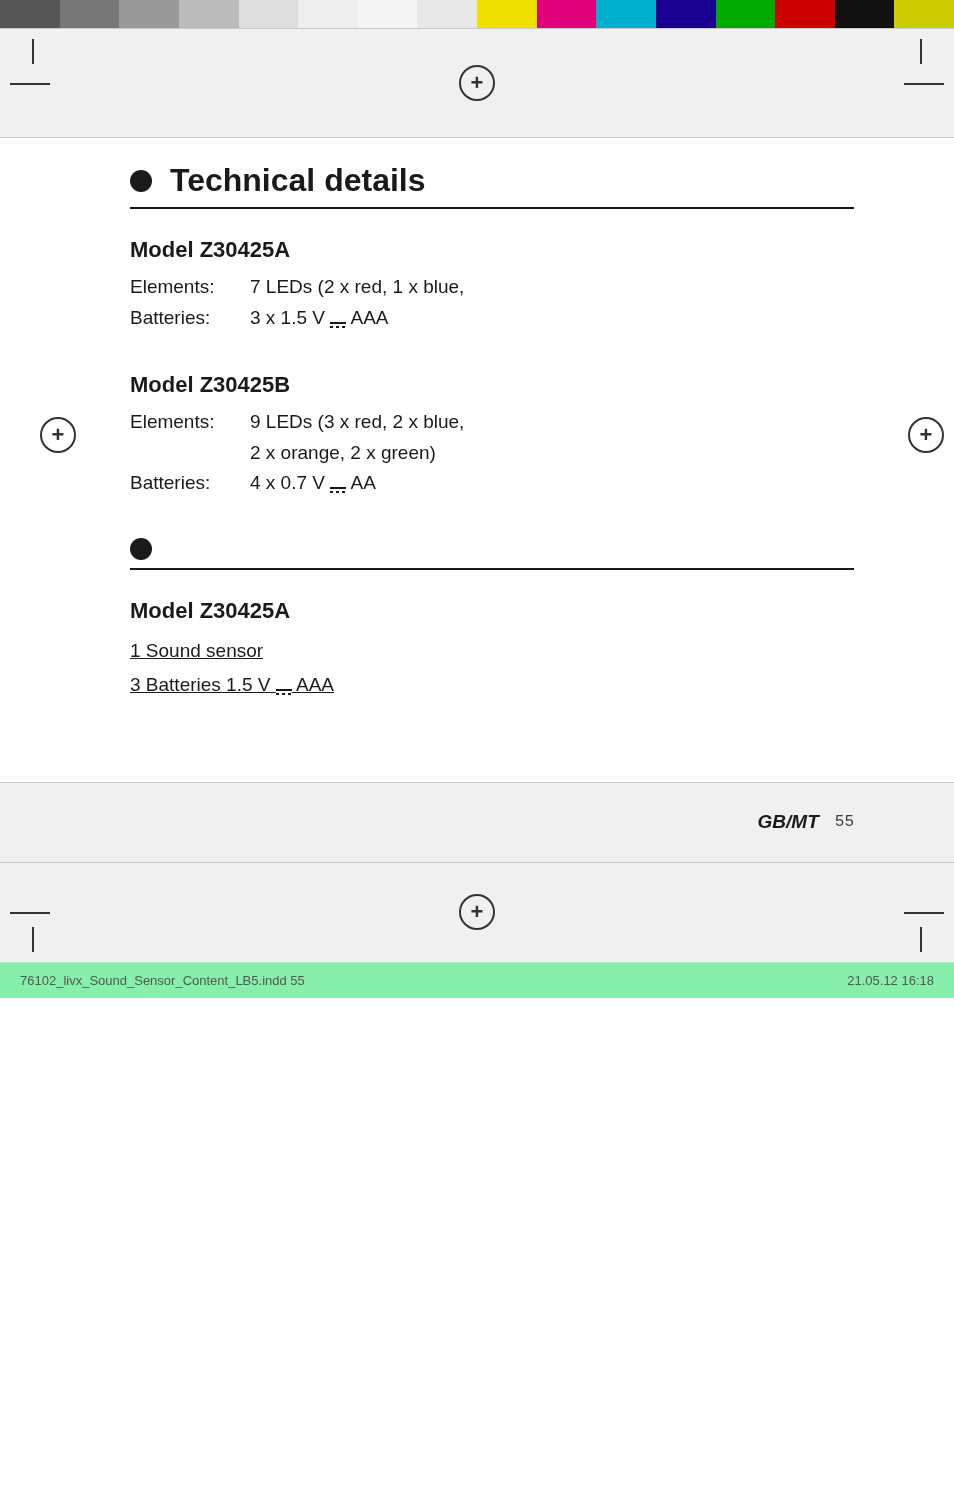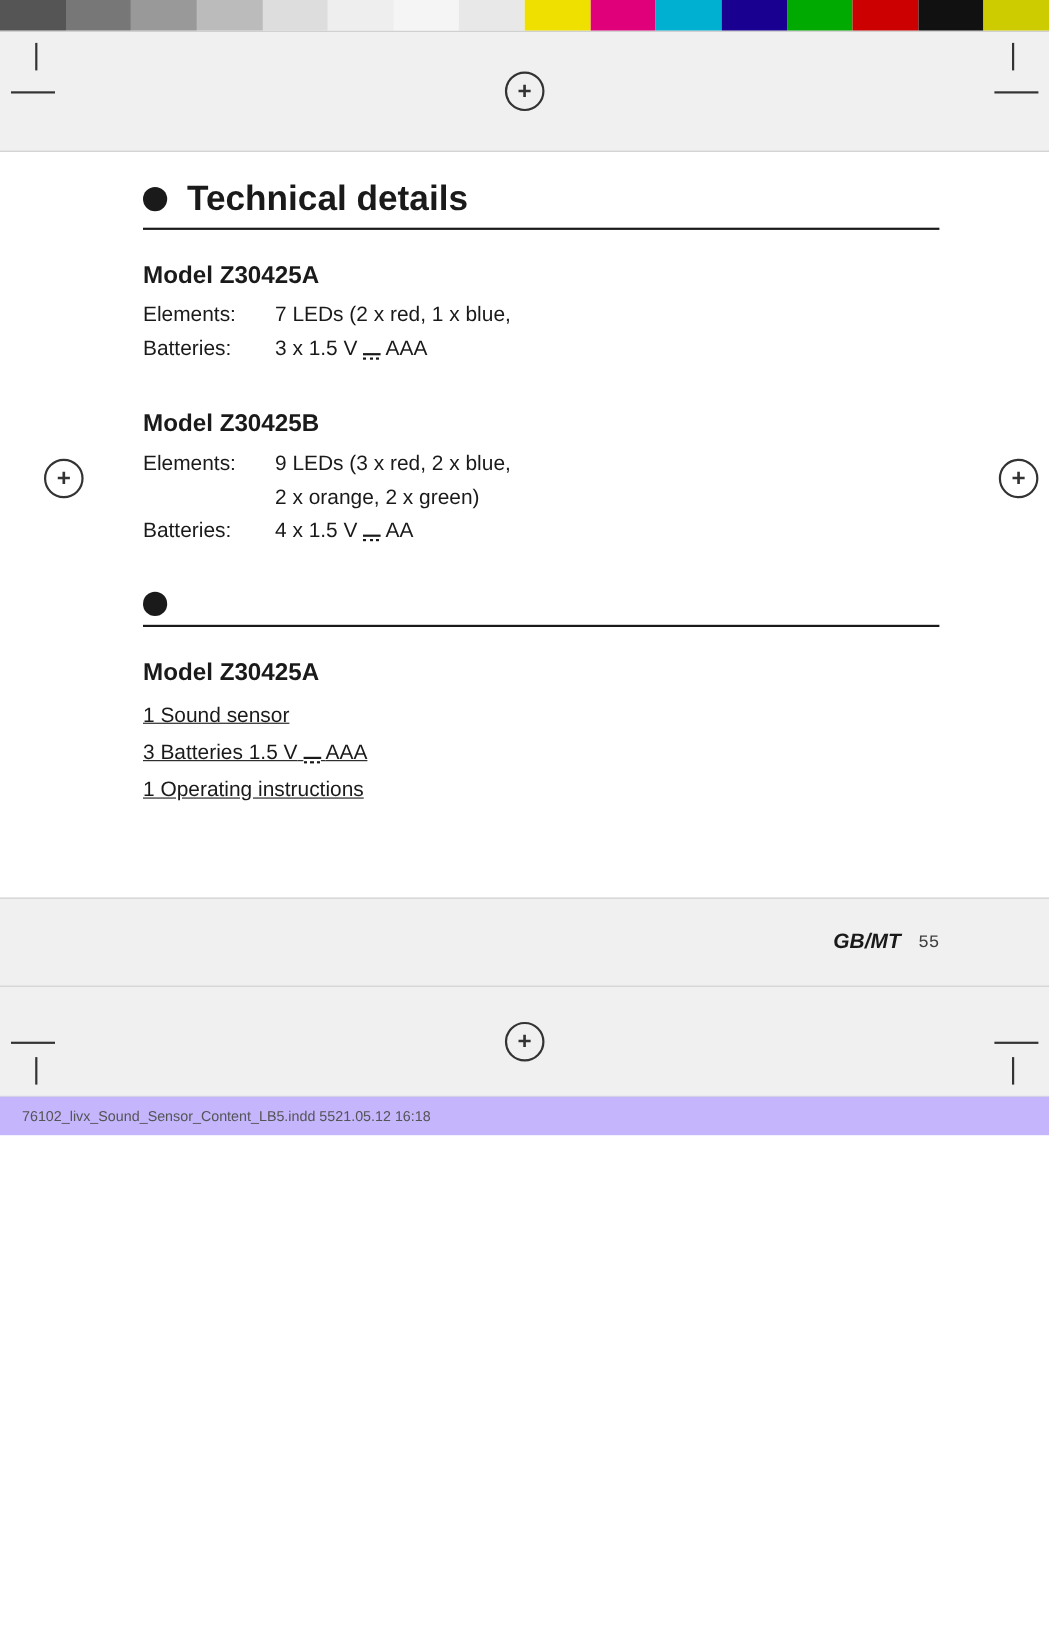--- a/index.html
+++ b/index.html
@@ -239,22 +239,23 @@
       align-items: center;
       justify-content: center;
       border-top: 1px solid #ccc;
     }
 
     
     .bottom-file-info {
       width: 100%;
       padding: 10px 20px;
       display: flex;
-      align-items: center;
-      background: #c4b5fd;
+      justify-content: space-between;
+      align-items: center;
+      background: #86efac;
       border-top: 1px solid #ddd;
     }
 
     .file-name {
       font-size: 13px;
       color: #555;
     }
 
     .file-date {
       font-size: 13px;
@@ -370,21 +371,21 @@
 
       <div class="spec-row">
         <span class="spec-label">Elements:</span>
         <span class="spec-value">9 LEDs (3 x red, 2 x blue,</span>
       </div>
       <div class="spec-indent">2 x orange, 2 x green)</div>
 
       <div class="spec-row">
         <span class="spec-label">Batteries:</span>
         <span class="spec-value">
-          <span>4 x 1.5 V</span>
+          <span>4 x 0.7 V</span>
           <span class="dc-mark">
             <span class="dc-lines">
               <span class="dc-line-solid"></span>
               <span class="dc-line-dashed"></span>
             </span>
           </span>
           <span>AA</span>
         </span>
       </div>
     </div>
@@ -408,23 +409,20 @@
             <span>3 Batteries 1.5 V</span>
             <span class="dc-mark">
               <span class="dc-lines">
                 <span class="dc-line-solid"></span>
                 <span class="dc-line-dashed"></span>
               </span>
             </span>
             <span>AAA</span>
           </span>
         </li>
-        <li>
-          <span>1 Operating instructions</span>
-        </li>
       </ul>
     </div>
   </div>
 
 </div>
 
 <div class="page-footer">
   <span class="footer-text">GB/MT</span>
   <span class="footer-page">55</span>
 </div>

